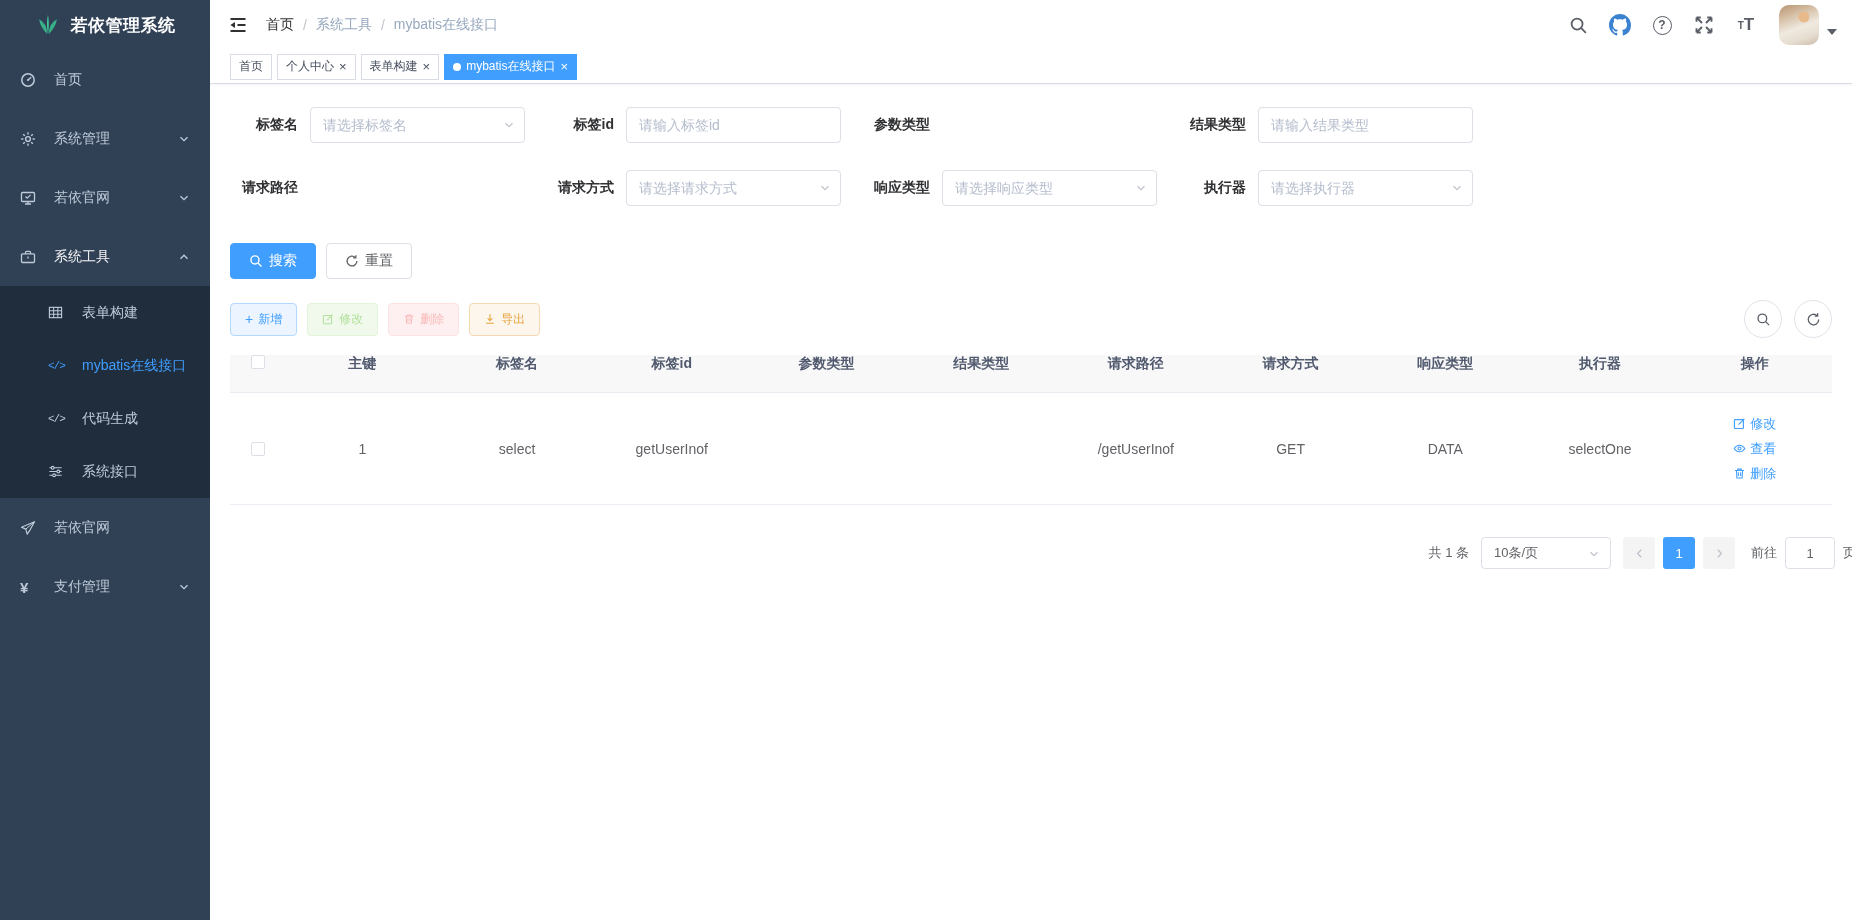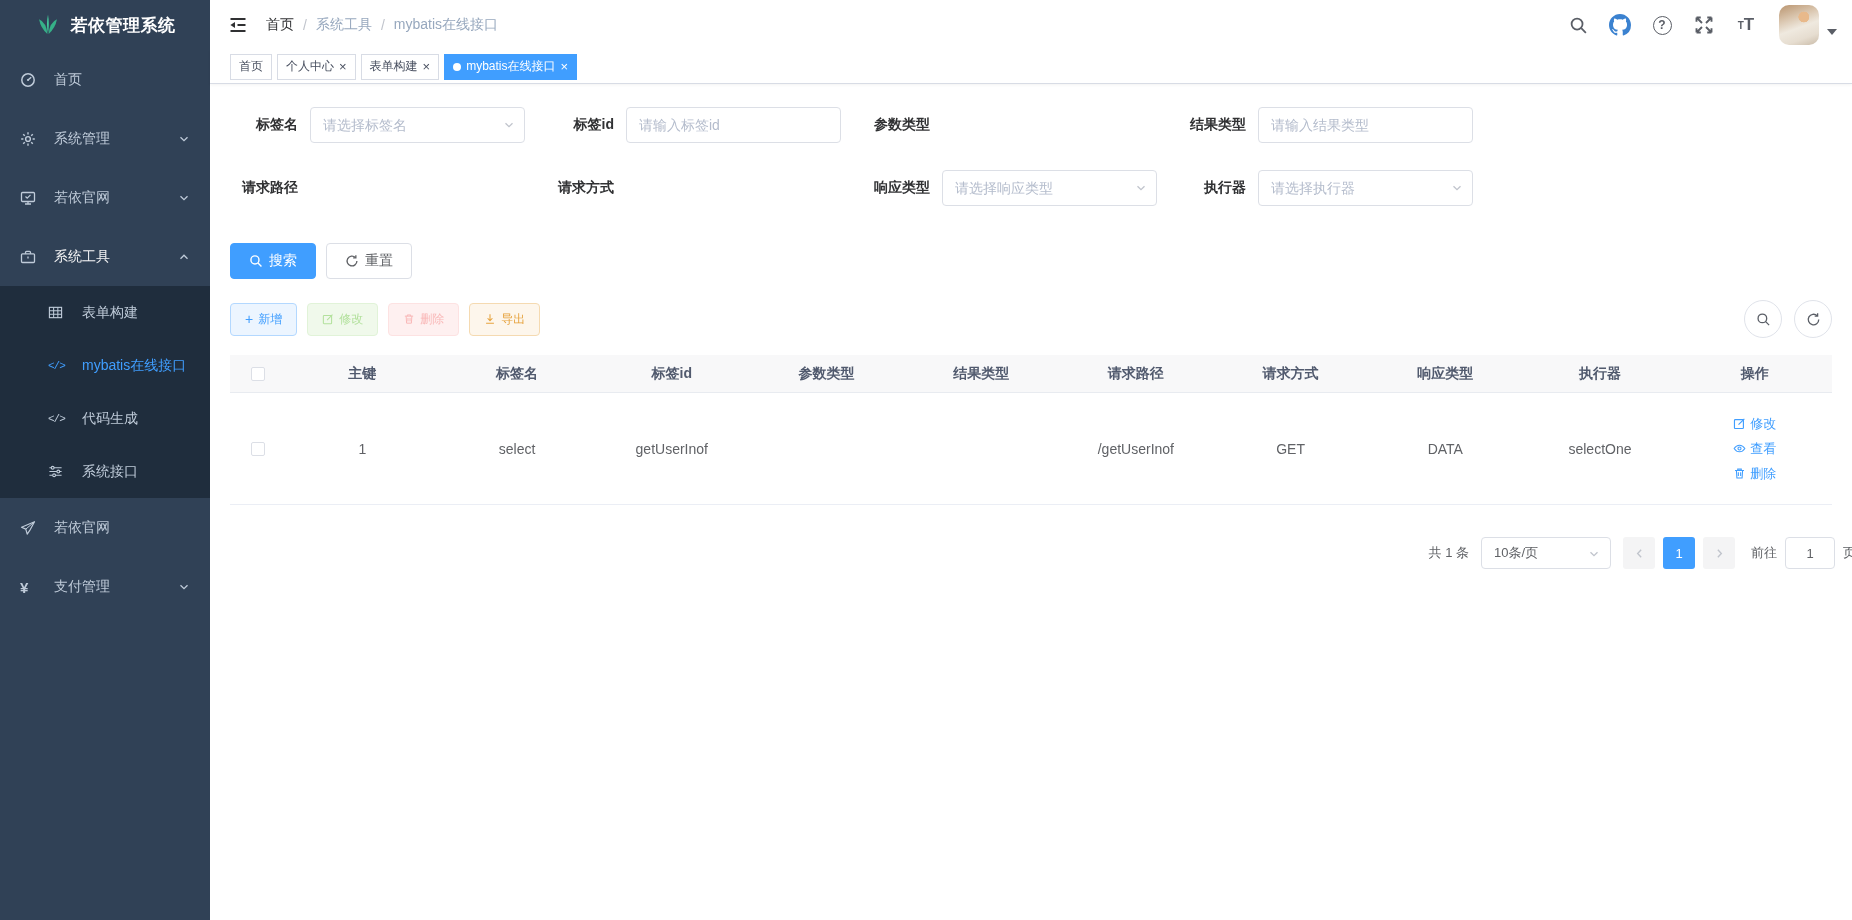--- a/index.html
+++ b/index.html
@@ -71,21 +71,21 @@
   .tbtn { display:inline-flex; align-items:center; gap:5px; height:33px; padding:0 14px; border-radius:4px; font-size:12px; cursor:pointer; margin-right:10px; border:1px solid; }
   .tbtn-add    { color:#409eff; background:#ecf5ff; border-color:#b3d8ff; }
   .tbtn-edit   { color:#b3e19d; background:#f0f9eb; border-color:#e1f3d8; cursor:not-allowed; }
   .tbtn-del    { color:#f9b7b7; background:#fef0f0; border-color:#fde2e2; cursor:not-allowed; }
   .tbtn-export { color:#e6a23c; background:#fdf6ec; border-color:#f5dab1; }
   .toolbar-right { margin-left:auto; display:flex; gap:12px; }
   .circle-btn { width:38px; height:38px; border-radius:50%; border:1px solid #e0e3ea; background:#fff; display:flex; align-items:center; justify-content:center; color:#5a5e66; cursor:pointer; }
 
   
   .table { margin-top:17px; width:100%; }
-  .t-head { display:flex; background:#f8f8f9; height:38px; align-items:center; border-bottom:1px solid #e8ebf0; }
+  .t-head { display:flex; background:#f8f8f9; height:38px; align-items:flex-start; border-bottom:1px solid #e8ebf0; }
   .t-row  { display:flex; min-height:112px; align-items:center; border-bottom:1px solid #ebeef5; }
   .t-cell { flex:1; text-align:center; font-size:14px; color:#606266; overflow:hidden; }
   .t-head .t-cell { color:#515a6e; font-weight:700; }
   .t-cell.cb-col { flex:0 0 55px; display:flex; justify-content:center; }
   .cb { width:14px; height:14px; border:1px solid #dcdfe6; border-radius:2px; background:#fff; cursor:pointer; }
   .ops { display:flex; flex-direction:column; align-items:center; gap:7px; padding:9px 0; }
   .op-link { display:inline-flex; align-items:center; gap:4px; color:#409EFF; font-size:13px; cursor:pointer; }
 
   
   .pagination { margin-top:32px; display:flex; align-items:center; justify-content:flex-end; margin-right:-24px; color:#606266; font-size:13px; }
@@ -323,20 +323,28 @@
           </span>
         </div>
       </div>
 
       <div class="filter-row r2">
         <div class="field-group">
           <span class="f-label">请求路径</span>
         </div>
         <div class="field-group">
           <span class="f-label">请求方式</span>
+          <span class="f-input">
+            <input readonly="" placeholder="请选择请求方式" style="">
+            <span class="sel-arrow">
+                <svg width="12" height="12" viewBox="0 0 12 12">
+                  <path d="M2.5 4.2 6 7.7 9.5 4.2" fill="none" stroke="currentColor" stroke-width="1.3"></path>
+                </svg>
+              </span>
+          </span>
         </div>
         <div class="field-group">
           <span class="f-label">响应类型</span>
           <span class="f-input">
             <input readonly="" placeholder="请选择响应类型" style="">
             <span class="sel-arrow">
                 <svg width="12" height="12" viewBox="0 0 12 12">
                   <path d="M2.5 4.2 6 7.7 9.5 4.2" fill="none" stroke="currentColor" stroke-width="1.3"></path>
                 </svg>
               </span>

